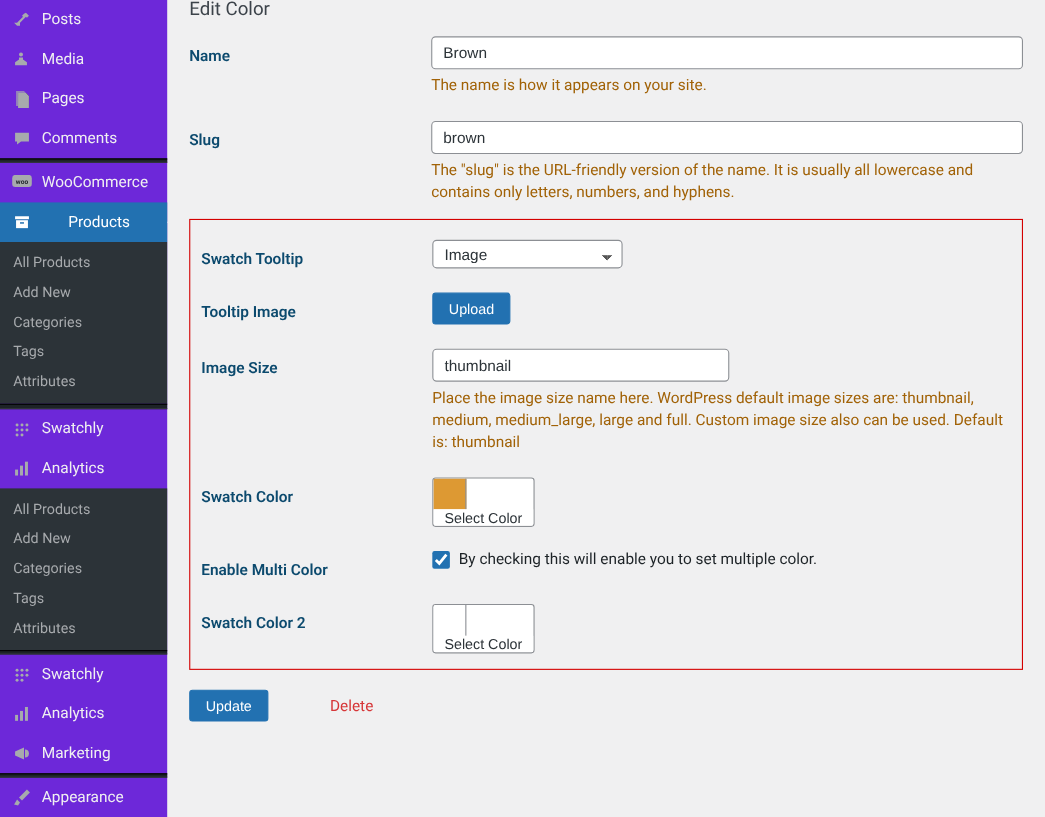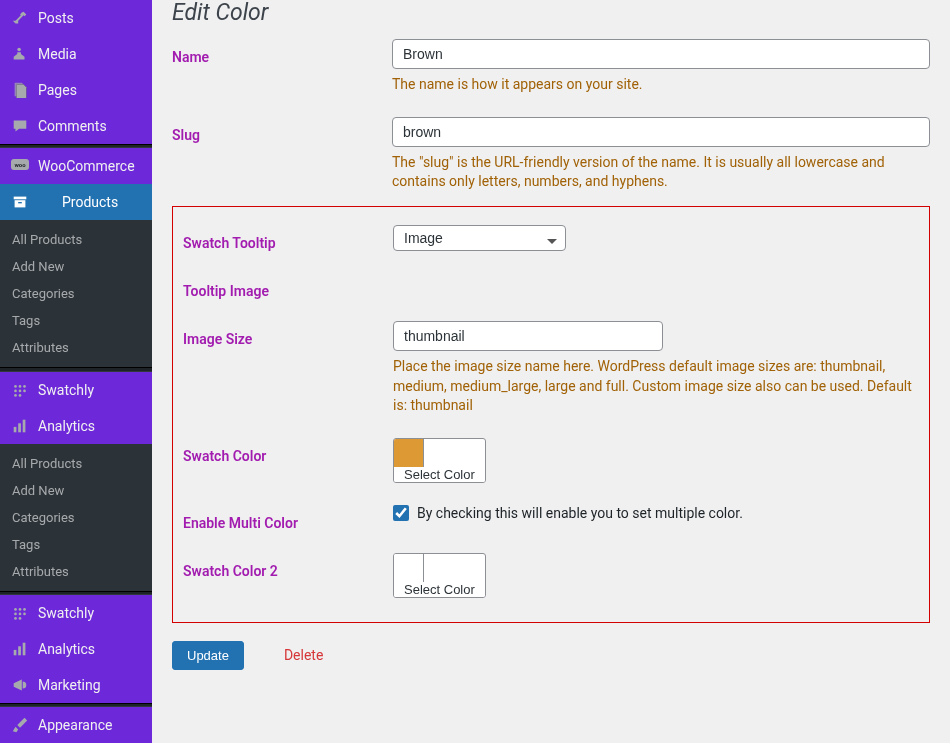--- a/index.html
+++ b/index.html
@@ -70,37 +70,36 @@
     border-bottom: 1px solid #32373c;
   }
 
   
   .main {
     flex: 1;
     padding: 0 20px 20px 20px;
     overflow: hidden;
   }
   h1.page-title {
-    font-size: 23px;
+    font-size: 17px;
     font-weight: 400;
     color: #3c434a;
     margin: 0 0 14px 0;
     line-height: 1.1;
-    font-style: italic;
   }
   .form-row {
     display: flex;
     margin-bottom: 8px;
   }
   .form-row .label-col {
     width: 220px;
     padding-top: 10px;
     font-weight: 600;
     font-size: 14px;
-    color: #a21caf;
+    color: #0c4a6e;
   }
   .form-row .field-col {
     flex: 1;
   }
   .field-col .help {
     color: #a16207;
     font-size: 14px;
     margin-top: 6px;
     line-height: 1.4;
   }
@@ -137,21 +136,21 @@
     cursor: pointer;
     border: 1px solid transparent;
   }
   .btn-primary {
     background: #2271b1;
     color: #fff;
     border-color: #2271b1;
   }
   .highlight-box {
     border: 1px solid #d40000;
-    padding: 18px 12px 16px 0;
+    padding: 18px 12px 6px 0;
     margin-top: 14px;
   }
   .highlight-box .form-row .label-col { padding-left: 10px; }
   .color-picker {
     display: inline-flex;
     border: 1px solid #8c8f94;
     border-radius: 3px;
     overflow: hidden;
     background: #fff;
     vertical-align: middle;
@@ -169,21 +168,21 @@
     border: none;
     cursor: pointer;
     display: inline-flex; align-items: center;
   }
   .check-row { display: flex; align-items: center; gap: 8px; }
   input[type="checkbox"].cb {
     width: 16px; height: 16px;
     accent-color: #2271b1;
   }
   .row-v-gap { margin-top: 22px; }
-  .actions-row { margin-top: 18px; display: flex; align-items: center; }
+  .actions-row { margin-top: 18px; display: flex; align-items: center; gap: 16px; }
   .delete-link {
     color: #d63638;
     font-size: 14px;
     cursor: pointer;
     margin-left: 40px;
   }
   input.txt.medium { max-width: 270px; }
   svg { display: block; }
 </style>
 </head>
@@ -377,20 +376,23 @@
       <div class="label-col">Swatch Tooltip</div>
       <div class="field-col">
         <select class="sel">
           <option>Image</option>
         </select>
       </div>
     </div>
 
     <div class="form-row row-v-gap">
       <div class="label-col">Tooltip Image</div>
+      <div class="field-col">
+        <button class="btn btn-primary">Upload</button>
+      </div>
     </div>
 
     <div class="form-row row-v-gap">
       <div class="label-col">Image Size</div>
       <div class="field-col">
         <input type="text" class="txt medium" value="thumbnail" style="">
         <div class="help">Place the image size name here. WordPress default image sizes are: thumbnail, medium, medium_large, large and full. Custom image size also can be used. Default is: thumbnail</div>
       </div>
     </div>
 

